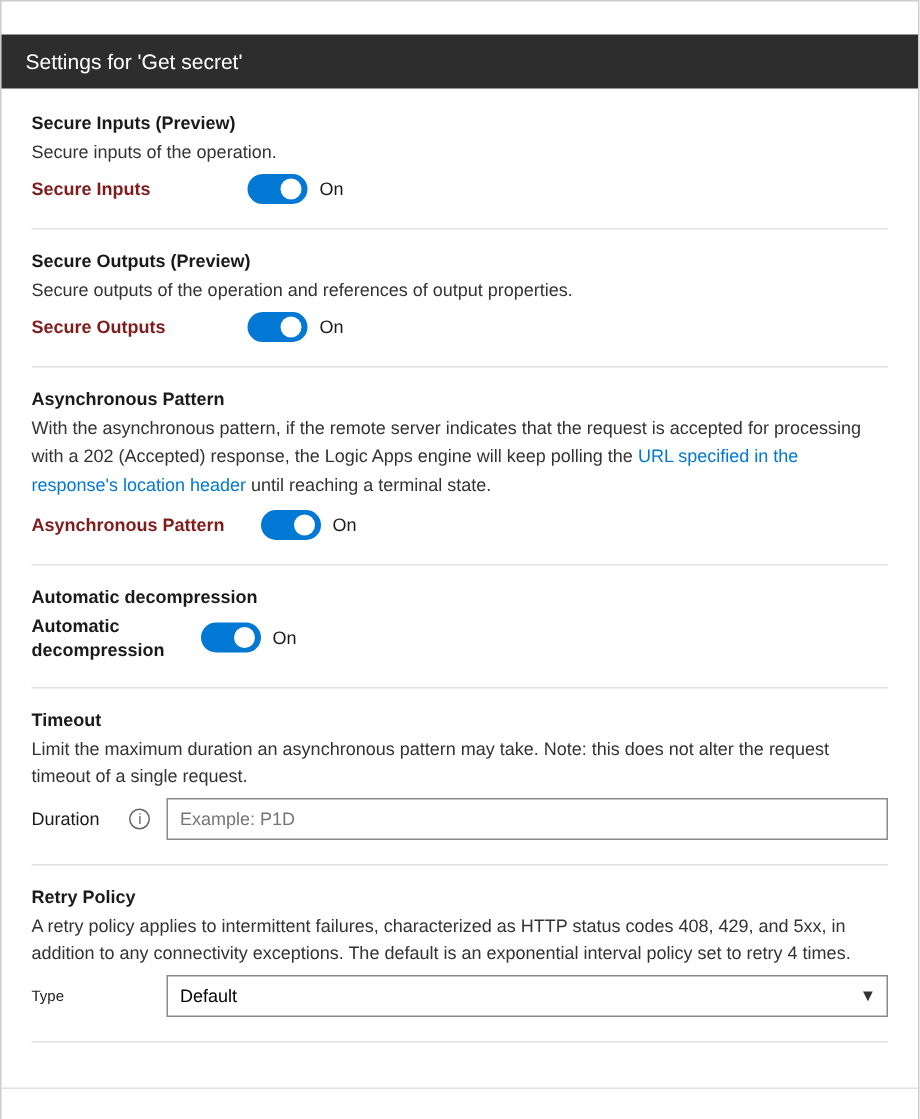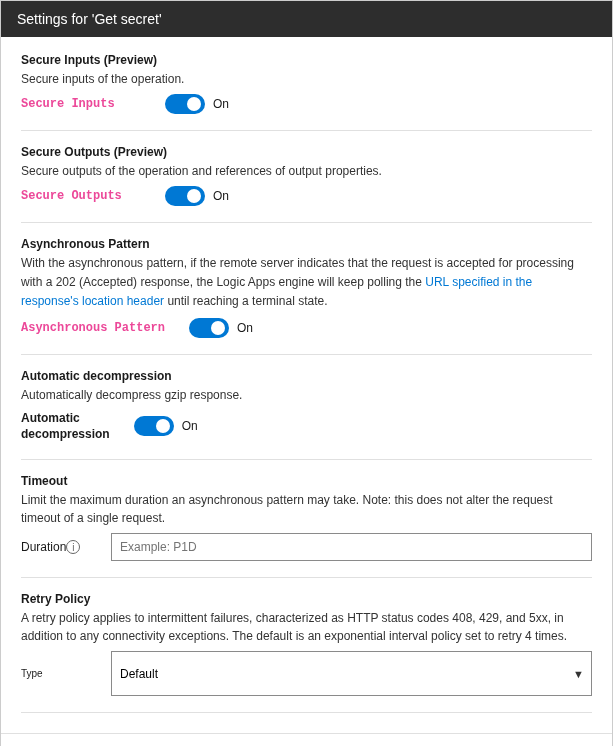--- a/index.html
+++ b/index.html
@@ -17,20 +17,21 @@
       background: #ffffff;
       border: 1px solid #ccc;
       box-shadow: 0 2px 10px rgba(0,0,0,0.15);
     }
     .dialog-header {
       background: #2d2d2d;
       color: #ffffff;
       padding: 10px 16px;
       font-size: 14px;
       font-weight: 400;
+      margin-top: 22px;
     }
     .dialog-body {
       padding: 16px 20px 0 20px;
       overflow-y: auto;
       max-height: 680px;
     }
     .section {
       margin-bottom: 16px;
     }
     .section-title {
@@ -47,23 +48,22 @@
     }
     .toggle-row {
       display: flex;
       align-items: center;
       gap: 8px;
       margin-top: 4px;
     }
     .toggle-label {
       font-size: 12px;
       font-weight: 600;
-      color: #ec4899;
+      color: #7f1d1d;
       min-width: 120px;
-      font-family: Liberation Mono, monospace;
     }
     .toggle-label-block {
       font-size: 12px;
       font-weight: 700;
       color: #1a1a1a;
       min-width: 80px;
       line-height: 1.4;
     }
     
     .toggle-switch {
@@ -118,21 +118,21 @@
       display: flex;
       align-items: center;
       gap: 10px;
       margin-top: 6px;
     }
     .field-label {
       font-size: 12px;
       color: #1a1a1a;
       display: flex;
       align-items: center;
-      gap: 0;
+      gap: 20px;
       min-width: 80px;
     }
     .info-icon {
       width: 14px;
       height: 14px;
       border: 1px solid #666;
       border-radius: 50%;
       display: inline-flex;
       align-items: center;
       justify-content: center;
@@ -160,21 +160,21 @@
       font-size: 10px;
       color: #1a1a1a;
       min-width: 80px;
     }
     .dropdown-wrapper {
       flex: 1;
       position: relative;
     }
     .dropdown-wrapper select {
       width: 100%;
-      height: 45px;
+      height: 28px;
       border: 1px solid #8a8a8a;
       padding: 0 8px;
       font-size: 12px;
       background: #fff;
       appearance: none;
       -webkit-appearance: none;
       outline: none;
       cursor: pointer;
     }
     .dropdown-arrow {
@@ -264,21 +264,20 @@
           </label>
           <span class="toggle-on-text">On</span>
         </div>
       </div>
     </div>
 
     <hr class="divider">
 
     <div class="section">
       <div class="section-title">Automatic decompression</div>
-      <div class="section-desc">Automatically decompress gzip response.</div>
       <div class="toggle-row">
         <span class="toggle-label-block">
           <span>Automatic</span><br>
           <span>decompression</span>
         </span>
         <div class="toggle-and-on">
           <label class="toggle-switch">
             <input type="checkbox" checked="" style="">
             <div class="toggle-track"></div>
             <div class="toggle-thumb"></div>

